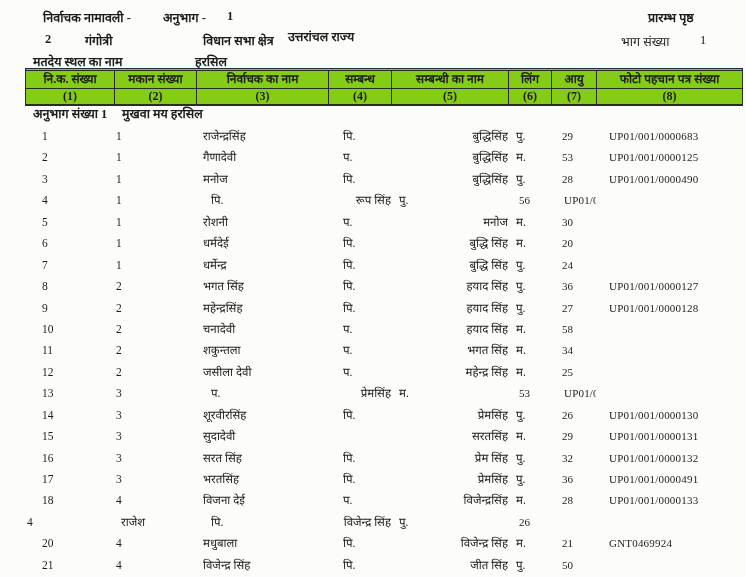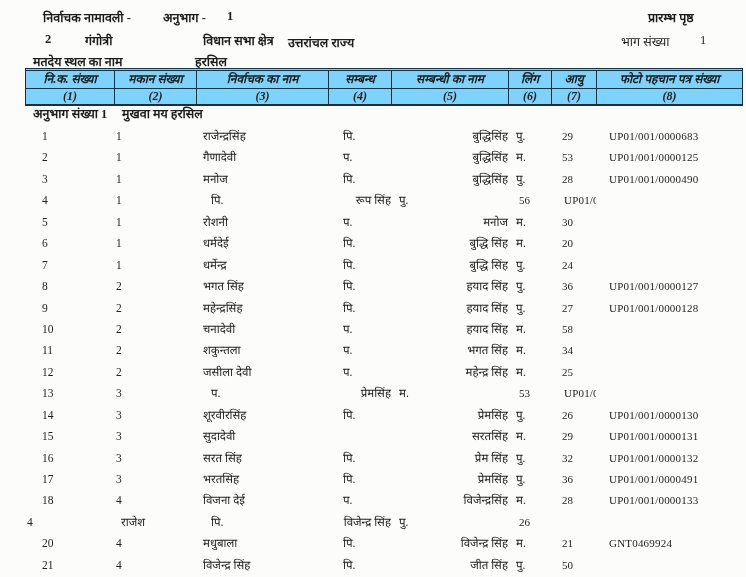--- a/index.html
+++ b/index.html
@@ -10,22 +10,21 @@
   }
   .abs{position:absolute;white-space:nowrap;text-align:center;}
   .b{font-weight:bold;}
   .h12{font-size:12.5px;}
   
   #thead{
     position:absolute;left:25px;top:68px;width:716px;
     border-top:3px double #2b2b2b;
     border-bottom:2.5px solid #2b2b2b;
     border-left:1px solid #2b2b2b;border-right:1px solid #2b2b2b;
-    background:#7dd3fc;
-    font-style:italic;
+    background:#84cc16;
   }
   .th-row{display:grid;grid-template-columns:89px 82px 132px 63px 117px 43px 45px auto;}
   .th{
     border-right:1px solid #2b2b2b;text-align:center;
     font-weight:bold;font-size:12px;line-height:17px;height:17px;overflow:hidden;
   }
   .th:last-child{border-right:none;}
   .th-row.nums .th{line-height:15px;height:15px;font-weight:bold;border-top:1px solid #2b2b2b;}
   
   #rows{position:absolute;left:25px;top:126px;width:716px;}
@@ -44,21 +43,21 @@
 <body>
 
 <span class="abs b h12" style="left:43px;top:9px">निर्वाचक नामावली -</span>
 <span class="abs b h12" style="left:163px;top:9px">अनुभाग -</span>
 <span class="abs b h12" style="left:227px;top:9px">1</span>
 <span class="abs b h12" style="left:648px;top:9px">प्रारम्भ पृष्ठ</span>
 
 <span class="abs b h12" style="left:45px;top:32px">2</span>
 <span class="abs b h12" style="left:85px;top:32px">गंगोत्री</span>
 <span class="abs b h12" style="left:203px;top:32px">विधान सभा क्षेत्र</span>
-<span class="abs b h12" style="left:288px;top:34px">उत्तरांचल राज्य</span>
+<span class="abs b h12" style="left:288px;top:28px">उत्तरांचल राज्य</span>
 <span class="abs h12" style="left:621px;top:33px">भाग संख्या</span>
 <span class="abs h12" style="left:700px;top:33px">1</span>
 
 <span class="abs b h12" style="left:33px;top:53px">मतदेय स्थल का नाम</span>
 <span class="abs b h12" style="left:195px;top:53px">हरसिल</span>
 
 <div id="thead">
   <div class="th-row labels">
       <div class="th">नि.क. संख्या</div>
       <div class="th">मकान संख्या</div>

